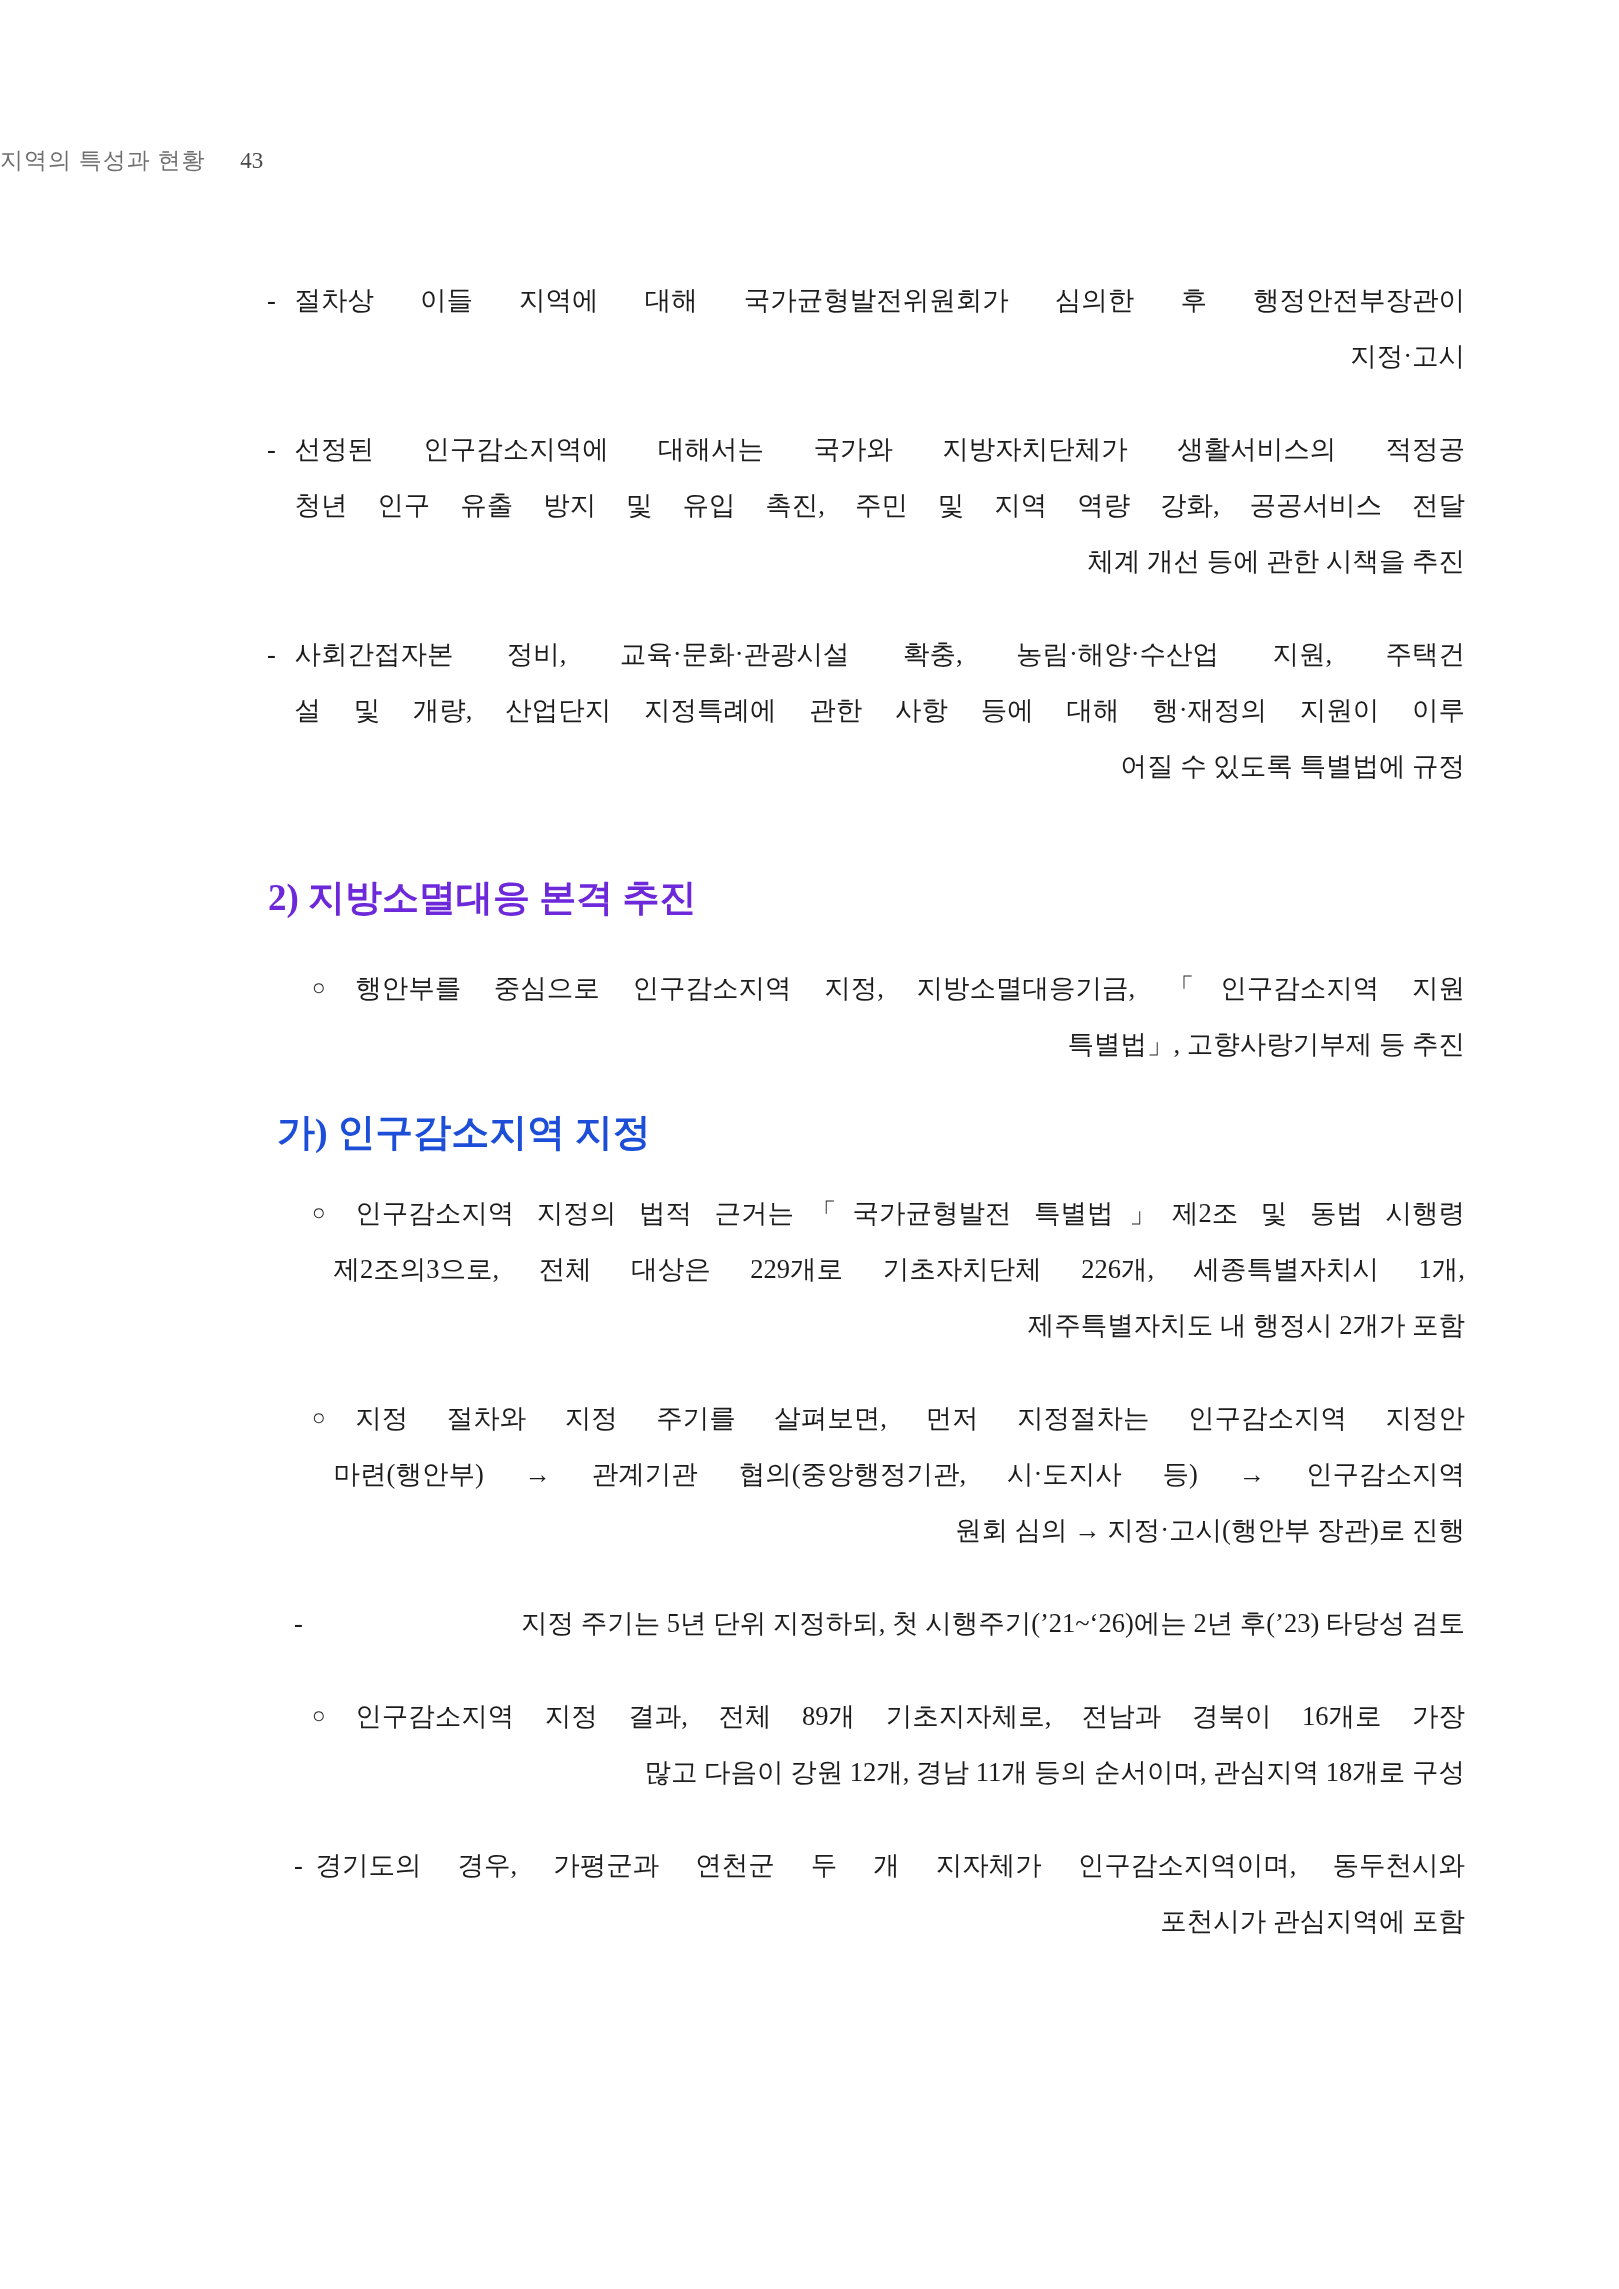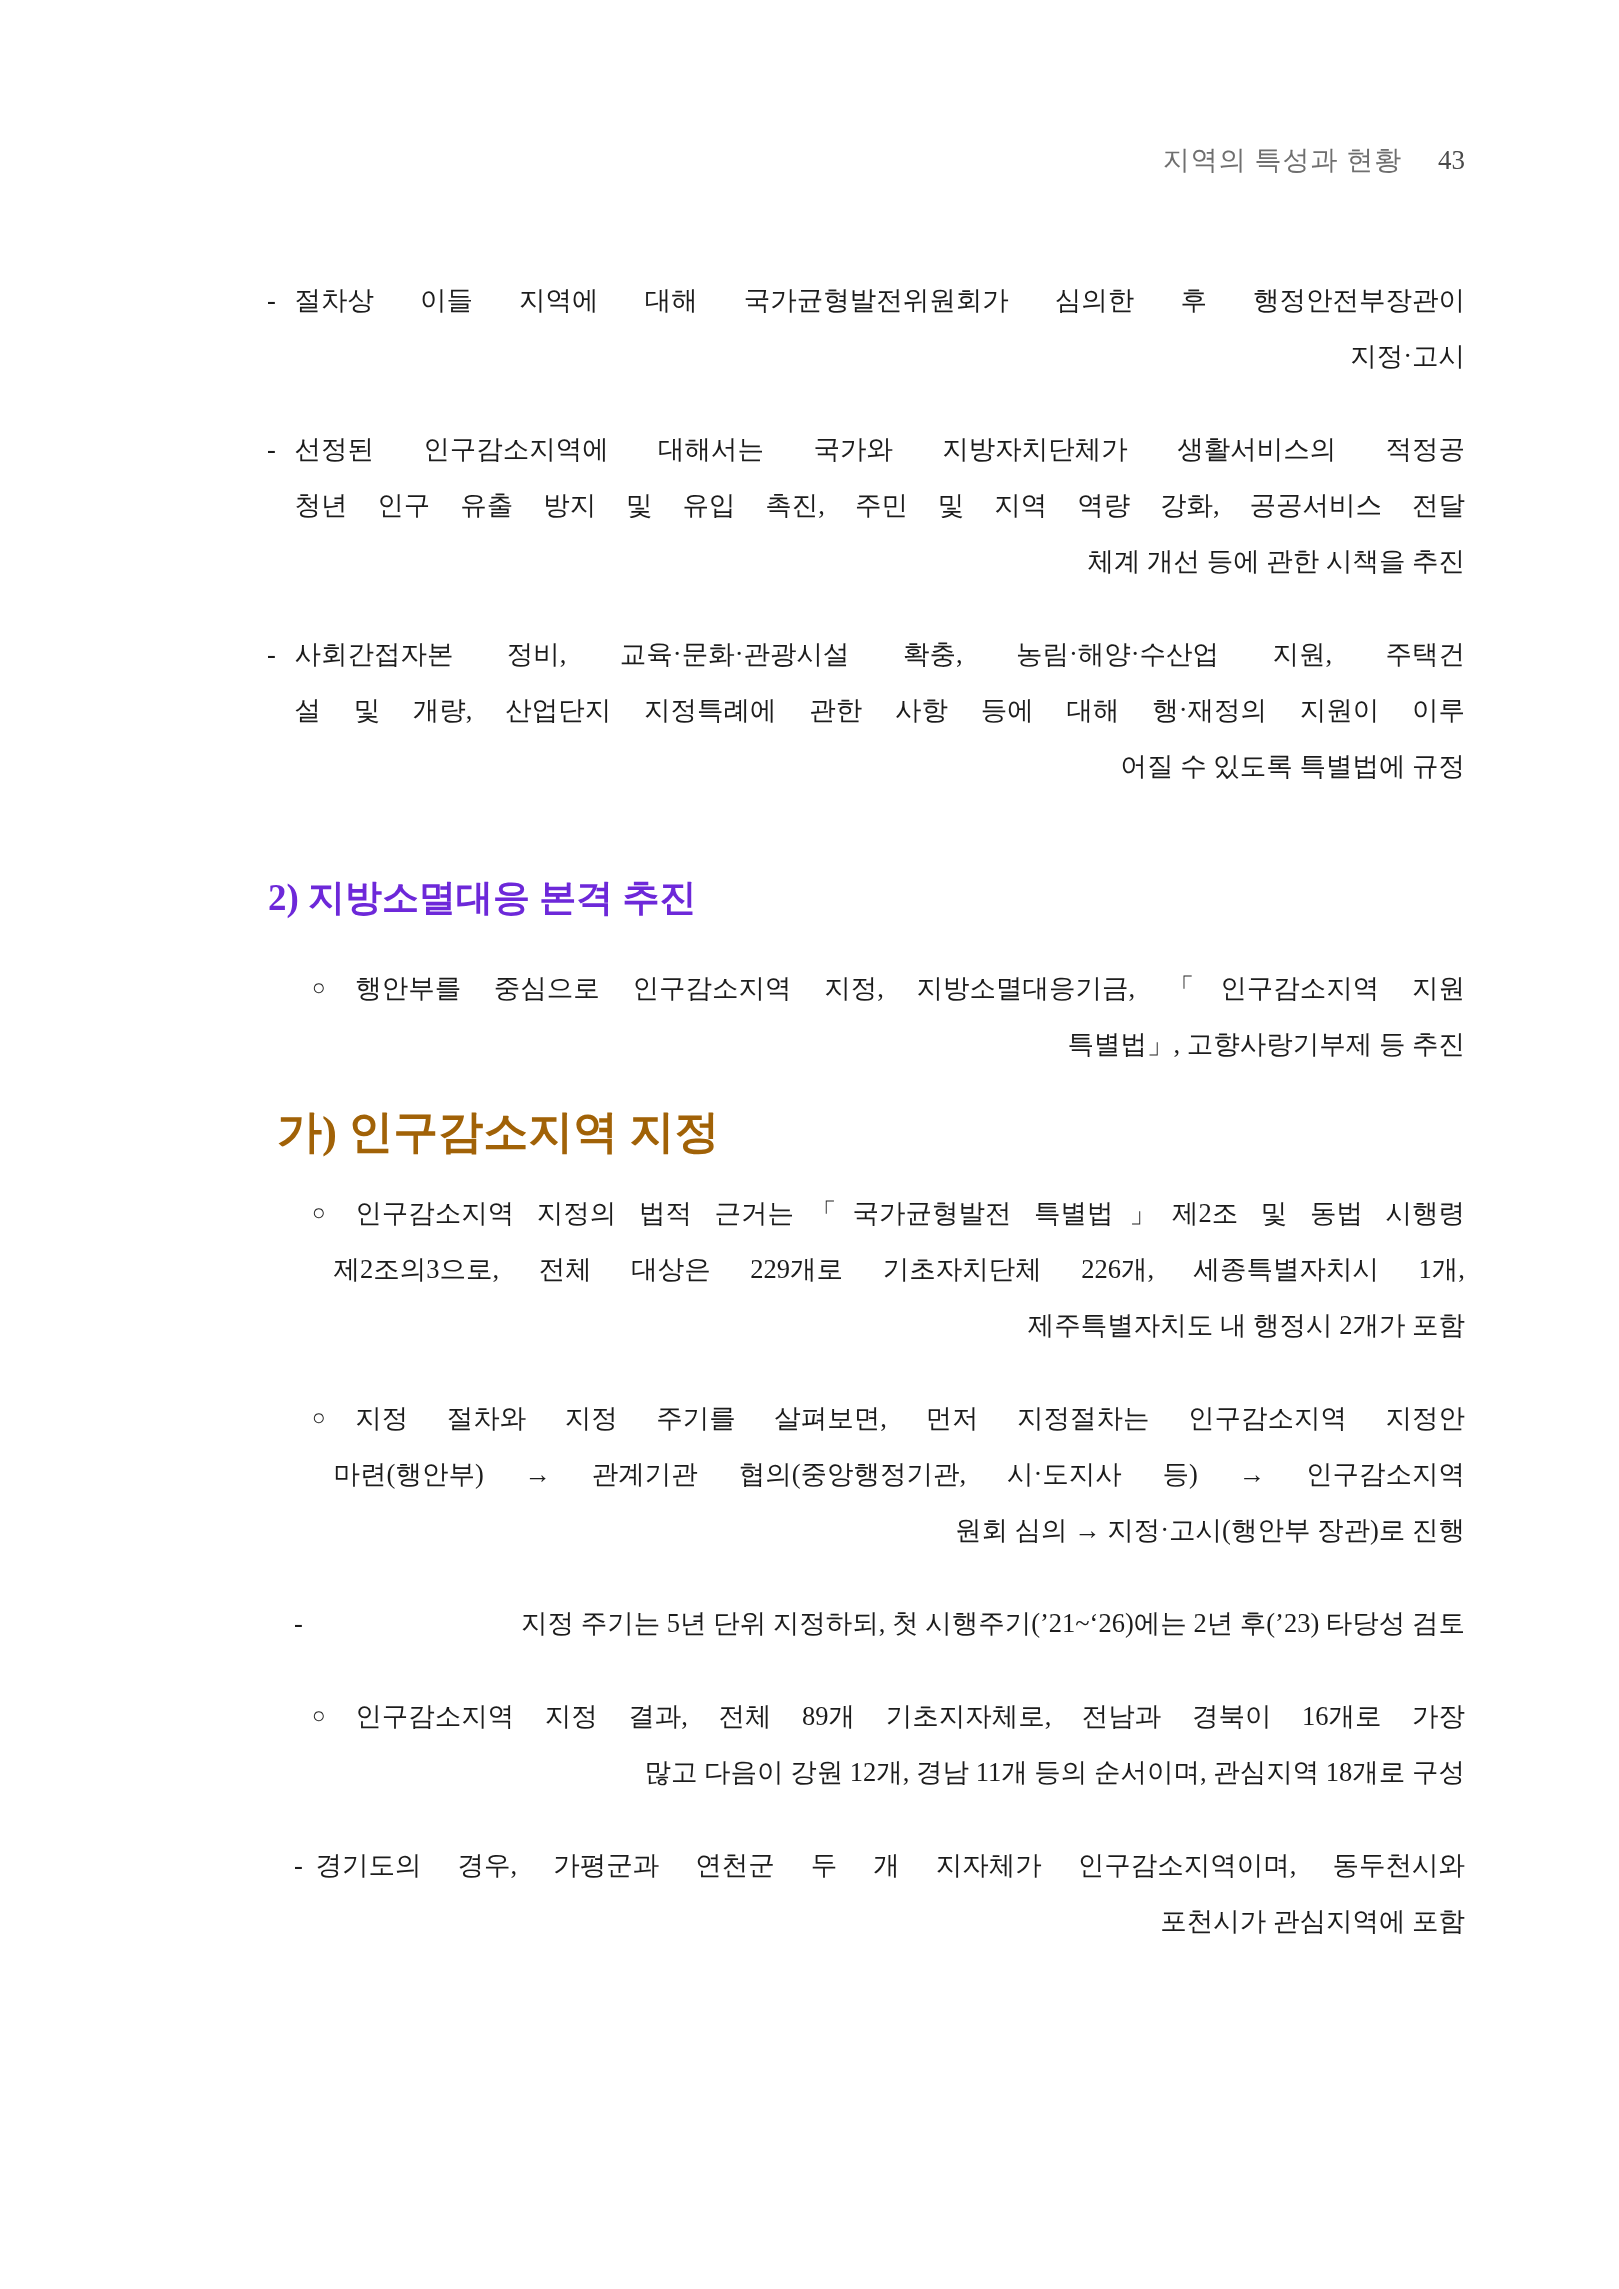--- a/index.html
+++ b/index.html
@@ -10,22 +10,22 @@
     margin: 0 auto;
     background: #ffffff;
     font-family: "Liberation Serif", "DejaVu Serif", serif;
     color: #1c1c1c;
     overflow: hidden;
   }
   
   .hdr {
     padding-top: 147px;
     padding-right: 154px;
-    text-align: right;
-    font-size: 27px;
+    text-align: left;
+    font-size: 23px;
     line-height: 27.4px;
     color: #6f6f6f;
   }
   .hdr-title { letter-spacing: 1px; }
   .hdr-page {
     display: inline-block;
     margin-left: 29px;
     color: #4a4a4a;
   }
   
@@ -57,24 +57,24 @@
   
   .h1 {
     margin: 78px 154px 37px 268px;
     font-size: 37px;
     line-height: 51px;
     font-weight: bold;
     color: #6d28d9;
   }
   .h2 {
     margin: 13.7px 154px 29px 277px;
-    font-size: 45px;
+    font-size: 38px;
     line-height: 47px;
     font-weight: bold;
-    color: #a16207;
+    color: #1d4ed8;
   }
 </style>
 </head>
 <body>
 
 <div class="page">
 
   <div class="hdr">
     <span class="hdr-title">지역의 특성과 현황</span>
     <span class="hdr-page">43</span>

